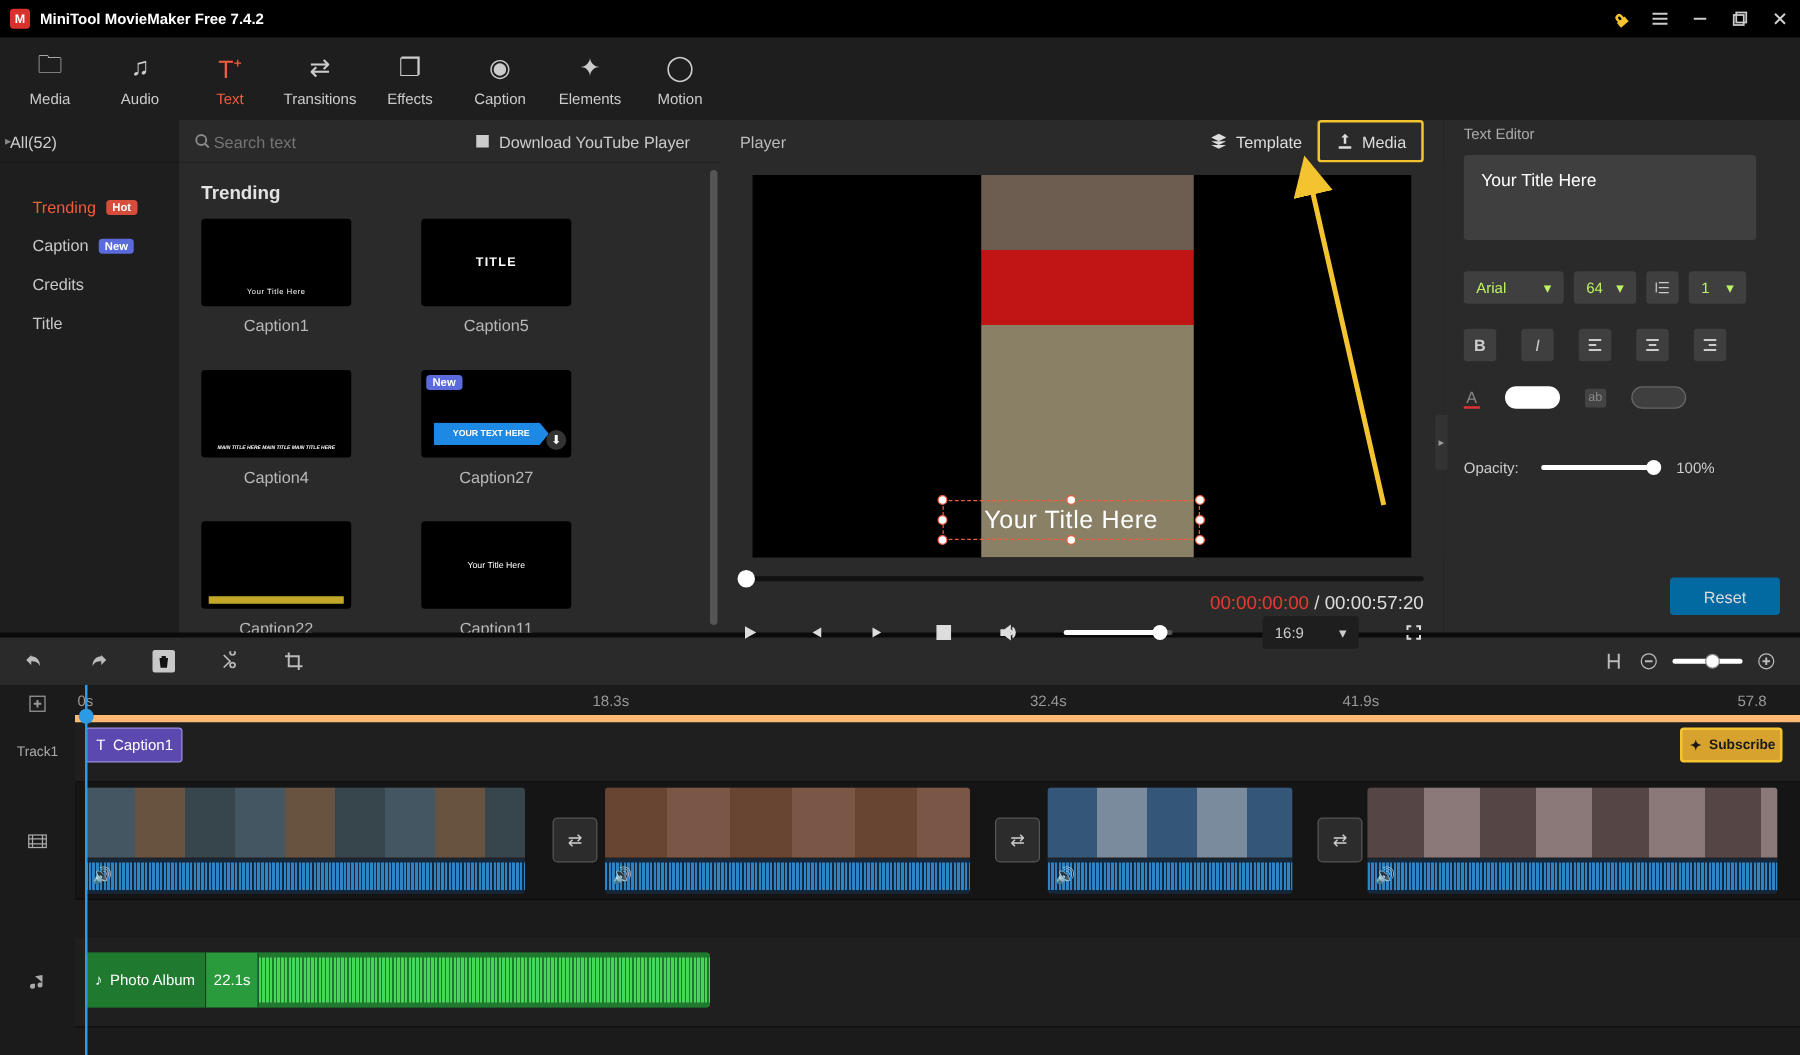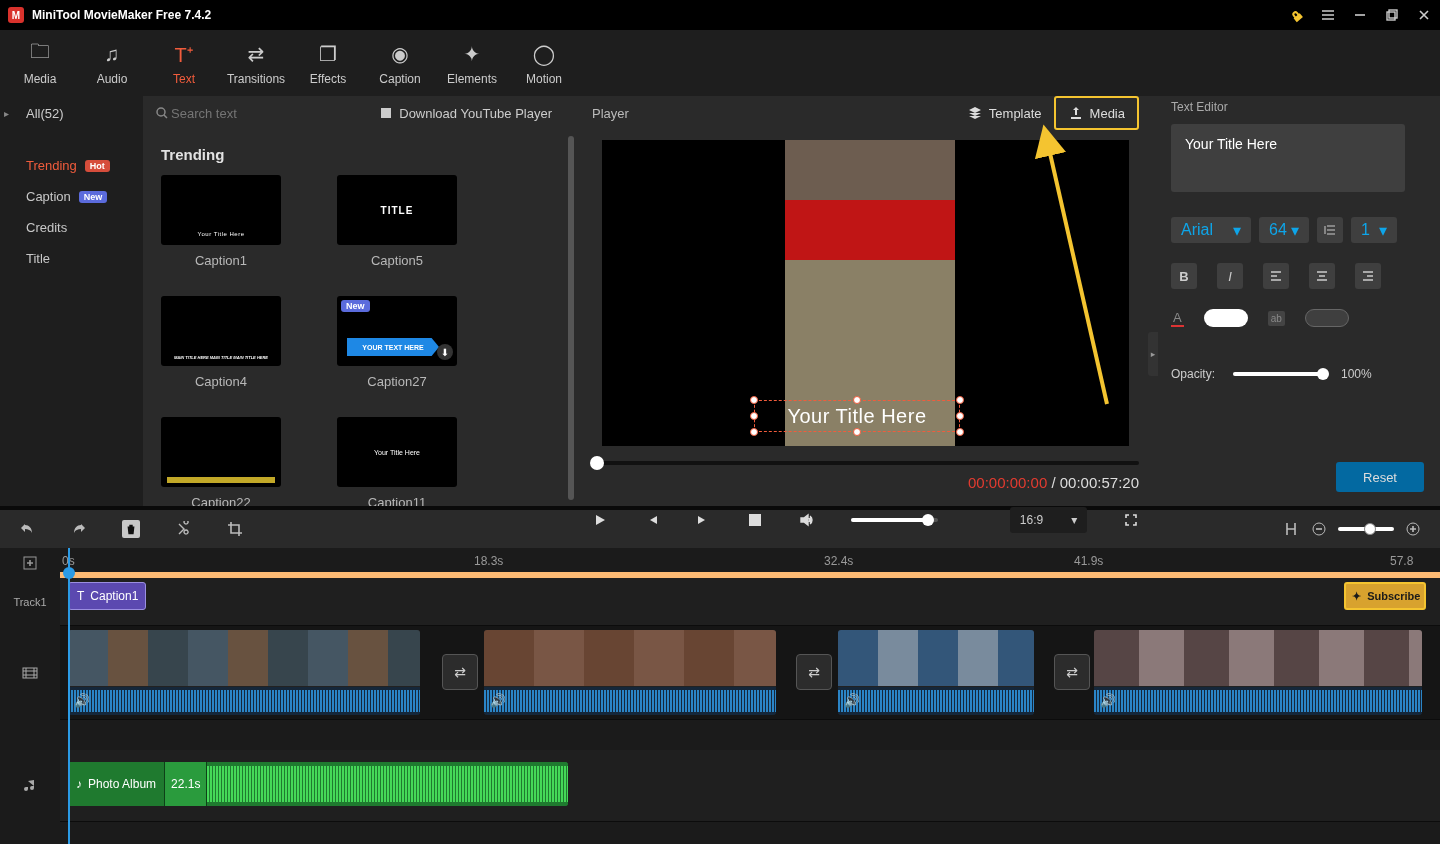--- a/index.html
+++ b/index.html
@@ -20,21 +20,21 @@
 .tool-tabs .tab { width: 72px; display: flex; flex-direction: column; align-items: center; justify-content: center; gap: 4px; color: #ccc; font-size: 12px; cursor: pointer; }
 .tool-tabs .tab.active { color: #f15c3c; }
 .tool-tabs .tab .glyph { font-size: 20px; height: 28px; display:flex;align-items:center;justify-content:center; }
 
 
 .main { height: 410px; display: flex; }
 
 
 .browser { width: 576px; display:flex; flex-direction:column; }
 .browser-bar { height: 34px; display: flex; }
-.all-btn { width: 143px; background:#1e1e1e; display:flex;align-items:center;padding:0 26px;color:#ccc;font-size:13px;position:relative; }
+.all-btn { width: 143px; background:#1e1e1e; display:flex;align-items:center;padding:0 8px;color:#ccc;font-size:13px;position:relative; }
 .all-btn::before { content:"\25B8"; position:absolute; left:4px; font-size:10px;color:#888; }
 .search { flex:1; background:#2a2a2a; display:flex; align-items:center; padding:0 12px; gap:2px; }
 .search input { background:transparent; border:none; outline:none; color:#ccc; font-size:13px; flex:1; }
 .dl-link { display:flex;align-items:center;gap:6px;color:#ccc;font-size:13px;padding-right:12px;cursor:pointer; }
 .browser-body { flex:1; display:flex; min-height:0; }
 .cat-list { width:143px; background:#1e1e1e; padding:20px 0; }
 .cat-list .ci { padding:8px 26px; font-size:13px; color:#c8c8c8; display:flex;align-items:center;gap:8px;cursor:pointer; }
 .cat-list .ci.active { color:#f15c3c; }
 .pill { font-size:9px; padding:1px 5px; border-radius:3px; font-weight:600;color:#fff; }
 .pill.hot { background:#d64d3b; }
@@ -60,36 +60,36 @@
 .overlay .box { position:absolute; inset:4px 4px; border:1px dashed #f15c3c; display:flex;align-items:center;justify-content:center;color:#fff;font-size:20px;letter-spacing:0.5px;white-space:nowrap; }
 .overlay .h { position:absolute; width:8px;height:8px;background:#fff;border:1px solid #f15c3c;border-radius:50%; }
 .arrow { position:absolute; pointer-events:none; top:-6px; right:18px; }
 .controls { height: 76px; padding:10px 16px 0; }
 .scrubber { height:14px; position:relative; }
 .scrubber .track { position:absolute;top:5px;left:0;right:0;height:4px;background:#111;border-radius:2px; }
 .scrubber .knob { position:absolute;top:0;left:-2px;width:14px;height:14px;background:#fff;border-radius:50%; }
 .timecodes { text-align:right; font-size:15px; margin-top:4px; }
 .tc-cur { color:#e23b30; }
 .tc-sep,.tc-tot { color:#ddd; }
-.transport { display:flex; align-items:center; gap:36px; margin-top:16px; }
+.transport { display:flex; align-items:center; gap:36px; margin-top:2px; }
 .transport .ib { width:18px;height:18px;display:flex;align-items:center;justify-content:center;color:#ddd;cursor:pointer; }
 .vol-track { width:100px;height:4px;background:#555;border-radius:2px;position:relative; }
 .vol-track::after { content:"";position:absolute;left:0;top:0;height:100%;width:92%;background:#fff;border-radius:2px; }
 .vol-track .kn { position:absolute;right:4px;top:-4px;width:12px;height:12px;background:#fff;border-radius:50%; }
 .spacer { flex:1; }
 .aspect { width:86px;height:26px;background:#1e1e1e;border-radius:3px;display:flex;align-items:center;justify-content:space-between;padding:0 10px;font-size:12px;color:#ccc;cursor:pointer; }
 
 
 .prop { flex:1; background:#2a2a2a; display:flex;flex-direction:column; position:relative; }
 .prop-head { height:58px;display:flex;align-items:center;padding:0 16px;font-size:13px;color:#ccc; }
 .prop-body { padding:0 16px; }
 .prop-body .sect { font-size:12px;color:#aaa;margin:4px 0 10px; }
 .ta { width:234px;height:68px;background:#3f3f3f;border:none;outline:none;color:#fff;padding:12px 14px;font-size:14px;resize:none;border-radius:3px; }
 .row { display:flex; gap:8px; margin-top:22px; align-items:center; }
-.sel { height:26px;background:#3f3f3f;border-radius:3px;display:flex;align-items:center;justify-content:space-between;padding:0 10px;font-size:16px;color:#0ea5e9;cursor:pointer; }
+.sel { height:26px;background:#3f3f3f;border-radius:3px;display:flex;align-items:center;justify-content:space-between;padding:0 10px;font-size:12px;color:#bef264;cursor:pointer; }
 .sq { width:26px;height:26px;background:#3f3f3f;border-radius:3px;display:flex;align-items:center;justify-content:center;cursor:pointer;color:#ccc; }
 .frow { display:flex;gap:20px;margin-top:20px;align-items:center; }
 .swatch { width:44px;height:18px;border-radius:9px;background:#fff;cursor:pointer; }
 .swatch.out { background:#3f3f3f; border:1px solid #666; }
 .orow { display:flex;align-items:center;gap:18px;margin-top:40px;font-size:12px;color:#ccc; }
 .otrack { flex:1;height:4px;background:#555;border-radius:2px;position:relative;max-width:90px; }
 .otrack::after { content:"";position:absolute;inset:0;background:#fff;border-radius:2px; }
 .otrack .kn { position:absolute;right:-6px;top:-4px;width:12px;height:12px;background:#fff;border-radius:50%; }
 .reset { position:absolute;bottom:14px;right:16px;width:88px;height:30px;background:#0369a1;border-radius:3px;display:flex;align-items:center;justify-content:center;font-size:13px;color:#ddd;cursor:pointer; }
 .collapse { position:absolute;left:-7px;top:236px;width:10px;height:44px;background:#333;border-radius:3px 0 0 3px;display:flex;align-items:center;justify-content:center;cursor:pointer;font-size:9px;color:#999; }

